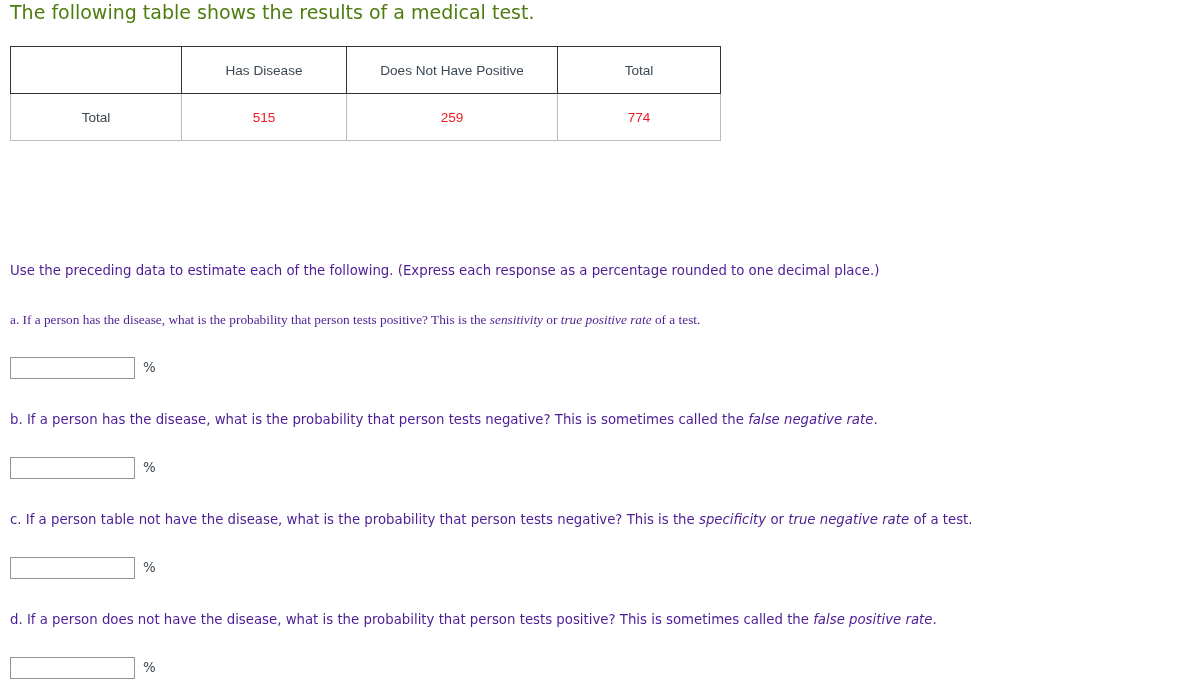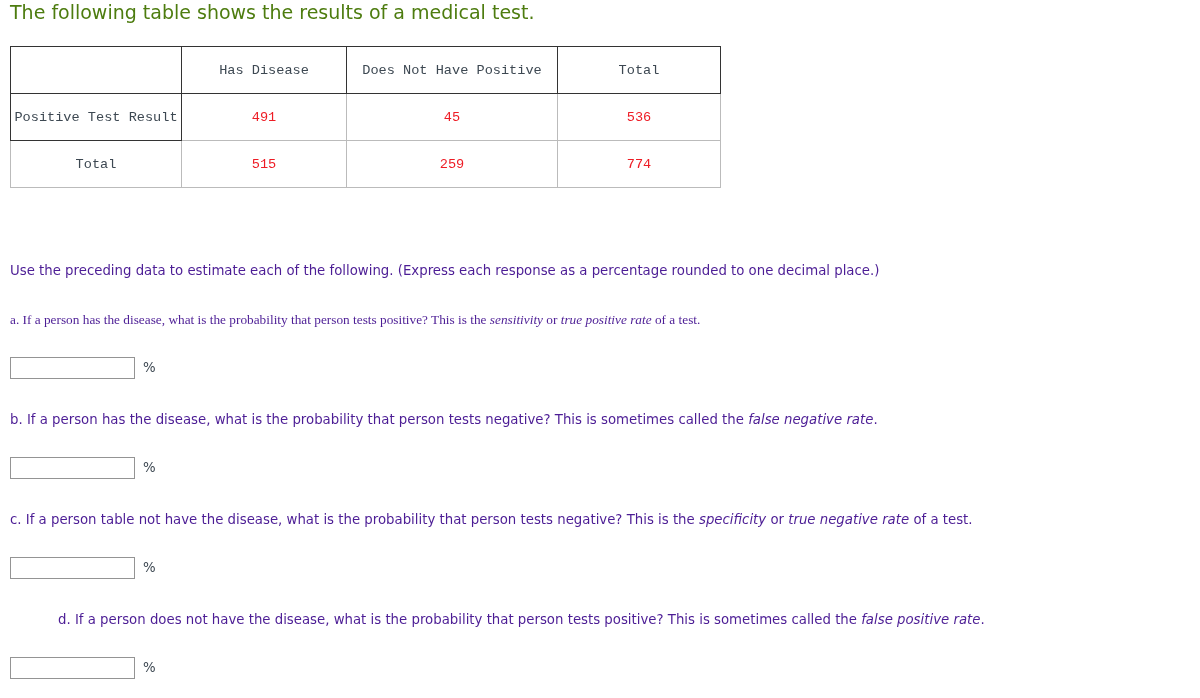--- a/index.html
+++ b/index.html
@@ -30,21 +30,21 @@
   }
 
   
   .table-wrap {
     position: absolute;
     left: 10px;
     top: 46px;
   }
   table.results {
     border-collapse: collapse;
-    font-family: Liberation Mono, monospace;
+    font-family: Liberation Sans, sans-serif;
     font-size: 13.6px;
     color: #3d4852;
     table-layout: fixed;
   }
   table.results td,
   table.results th {
     border: 1px solid #bbbbbb;
     text-align: center;
     vertical-align: middle;
     font-weight: normal;
@@ -140,26 +140,20 @@
     </colgroup>
     <thead>
       <tr class="head-row">
         <th class="cell-corner"></th>
         <th>Has Disease</th>
         <th>Does Not Have Positive</th>
         <th>Total</th>
       </tr>
     </thead>
     <tbody>
-      <tr class="body-row row-pos">
-        <td class="cell-label">Positive Test Result</td>
-        <td class="num">491</td>
-        <td class="num">45</td>
-        <td class="num">536</td>
-      </tr>
       <tr class="body-row row-tot">
         <td class="cell-label">Total</td>
         <td class="num">515</td>
         <td class="num">259</td>
         <td class="num">774</td>
       </tr>
     </tbody>
   </table>
 </div>
 
@@ -182,19 +176,19 @@
 </div>
 
 <div class="prompt" style="top:511px;">
   <span>c. If a person table not have the disease, what is the probability that person tests negative? This is the </span><i>specificity</i><span> or </span><i>true negative rate</i><span> of a test.</span>
 </div>
 <div class="answer-row" style="top:557px;">
   <input class="answer-input" type="text" value="" style="">
   <span class="pct">%</span>
 </div>
 
-<div class="prompt" style="top:611px;margin-left:48px;">
+<div class="prompt" style="top:611px;">
   <span>d. If a person does not have the disease, what is the probability that person tests positive? This is sometimes called the </span><i>false positive rate</i><span>.</span>
 </div>
 <div class="answer-row" style="top:657px;">
   <input class="answer-input" type="text" value="" style="">
   <span class="pct">%</span>
 </div>
 
 </body></html>

